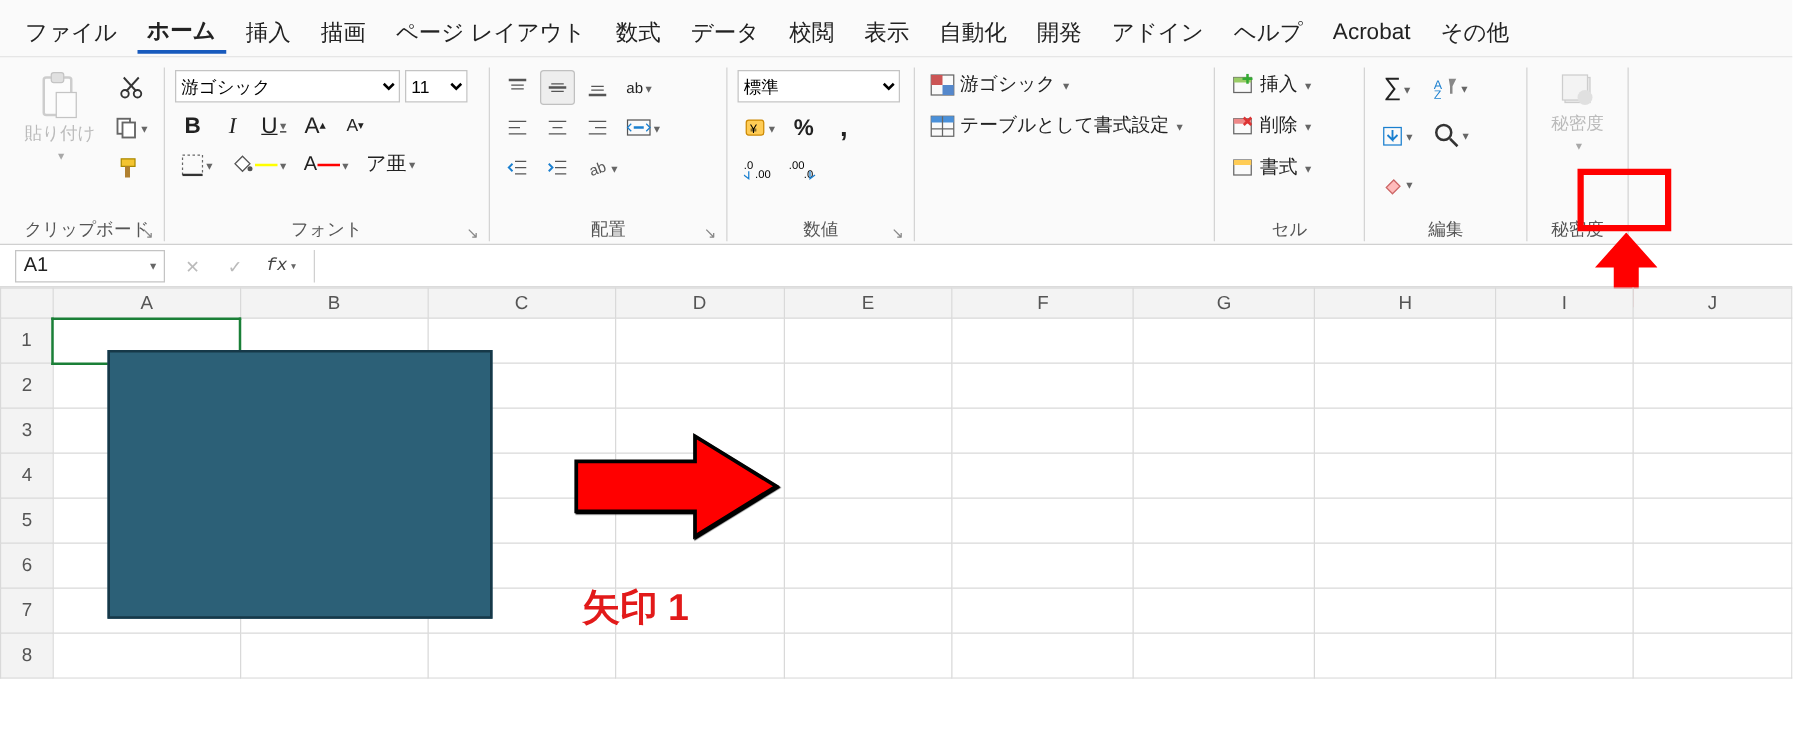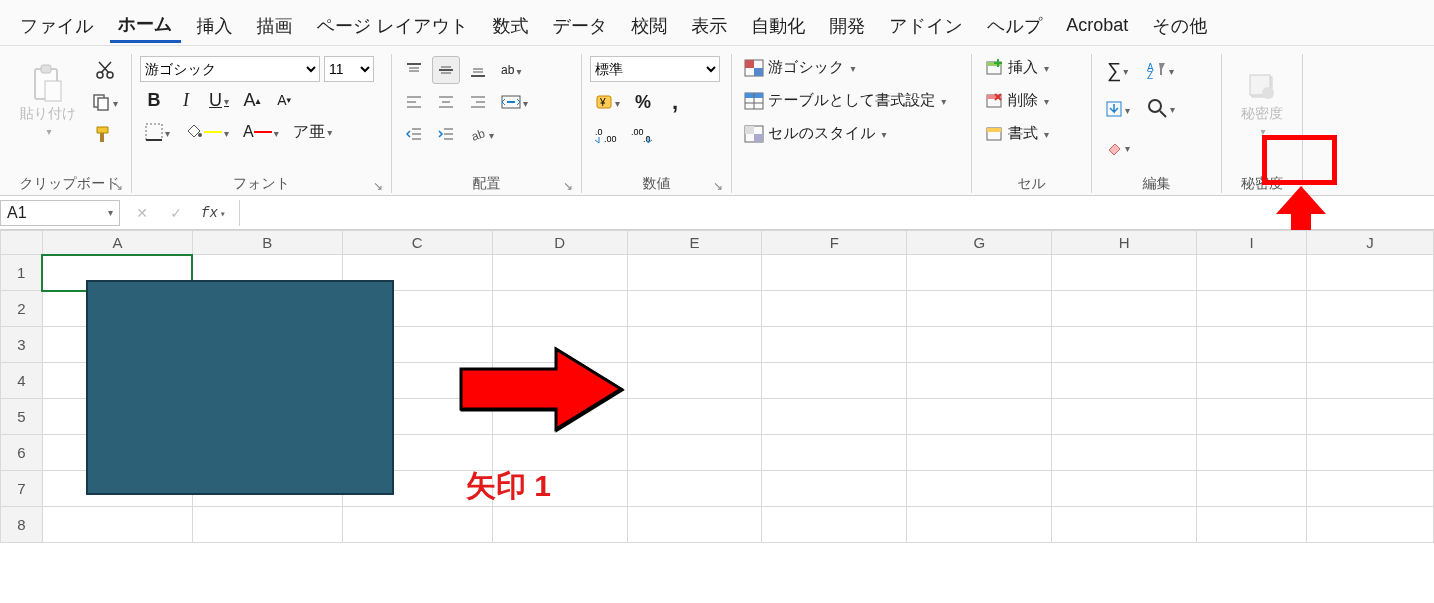--- a/index.html
+++ b/index.html
@@ -70,21 +70,21 @@
     position: relative;
   }
   .btn.boxed { border: 1px solid #c0c0c0; background: #eee; }
   .btn svg { display: block; }
   .drop::after {
     content: "▾"; font-size: 10px; color: #666; margin-left: 2px;
     position: relative; top: 1px;
   }
   .bigbtn {
     width: 64px; height: 80px;
-    display:flex; flex-direction:column; align-items:center; justify-content:flex-end;
+    display:flex; flex-direction:column; align-items:center; 
     gap:2px; cursor:pointer; border-radius:3px;
     color:#888;
   }
   select.font-sel {
     width: 180px; height: 26px;
     font-size: 14px;
     border: 1px solid #c4c4c4; background:#fff;
   }
   select.size-sel {
     width: 50px; height: 26px;
@@ -97,21 +97,21 @@
     border:1px solid #c4c4c4; background:#fff;
   }
   .txtbtn { font-size: 15px; cursor:pointer; display:flex; align-items:center; gap:4px; padding:2px 4px; }
   .underline-bar { border-bottom: 2px solid; }
   
   .fbar {
     display:flex; align-items:center;
     border-bottom:1px solid #d0d0d0;
     height: 34px;
     background:#fff;
-    padding: 0 0;
+    padding: 0 12px;
   }
   .namebox {
     width: 120px; height:26px;
     border:1px solid #c4c4c4;
     padding: 0 6px;
     font-size:16px;
     display:flex; align-items:center; justify-content:space-between;
   }
   .fbar .fxzone { display:flex; align-items:center; gap:6px; padding:0 8px; color:#888; }
   .fbar input.formula {
@@ -426,28 +426,20 @@
       </span>
       <span class="txtbtn drop">
         <svg width="20" height="18">
             <rect x="1" y="1" width="18" height="16" fill="none" stroke="#666"></rect>
             <rect x="1" y="1" width="18" height="5" fill="#4a90d9"></rect>
             <line x1="10" y1="1" x2="10" y2="17" stroke="#666"></line>
             <line x1="1" y1="11" x2="19" y2="11" stroke="#666"></line>
           </svg>
         <span>テーブルとして書式設定</span>
       </span>
-      <span class="txtbtn drop">
-        <svg width="20" height="18">
-            <rect x="1" y="1" width="18" height="16" fill="none" stroke="#666"></rect>
-            <rect x="1" y="1" width="9" height="8" fill="#ddd"></rect>
-            <rect x="10" y="9" width="9" height="8" fill="#aac"></rect>
-          </svg>
-        <span>セルのスタイル</span>
-      </span>
     </div>
   </div>
 
   <div class="group" style="min-width:120px;">
     <div class="group-body col" style="gap:10px;">
       <span class="txtbtn drop">
         <svg width="20" height="18">
             <rect x="3" y="3" width="14" height="12" fill="none" stroke="#666"></rect>
             <rect x="3" y="3" width="14" height="4" fill="#9c6"></rect>
             <line x1="14" y1="0" x2="14" y2="8" stroke="#3a3" stroke-width="2"></line>

